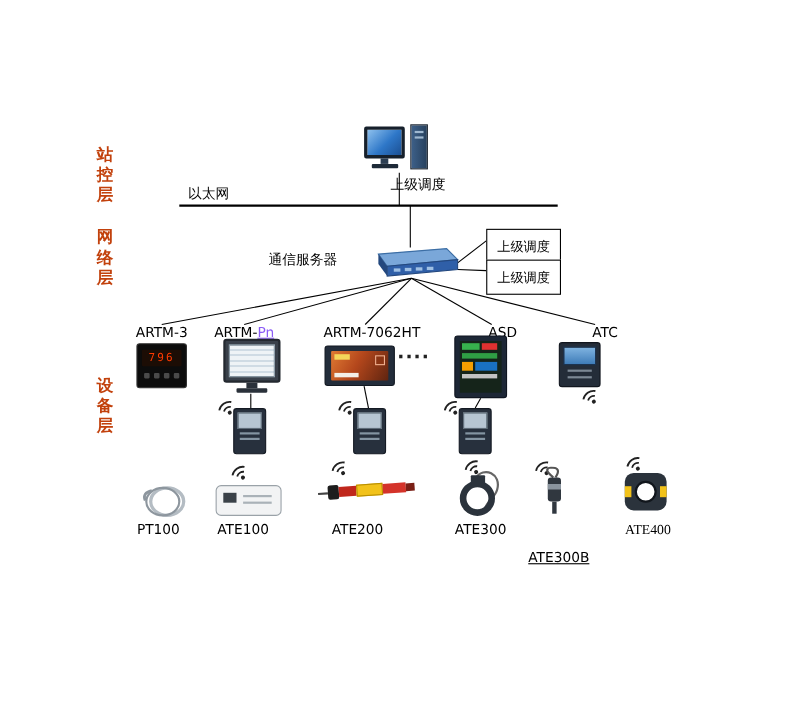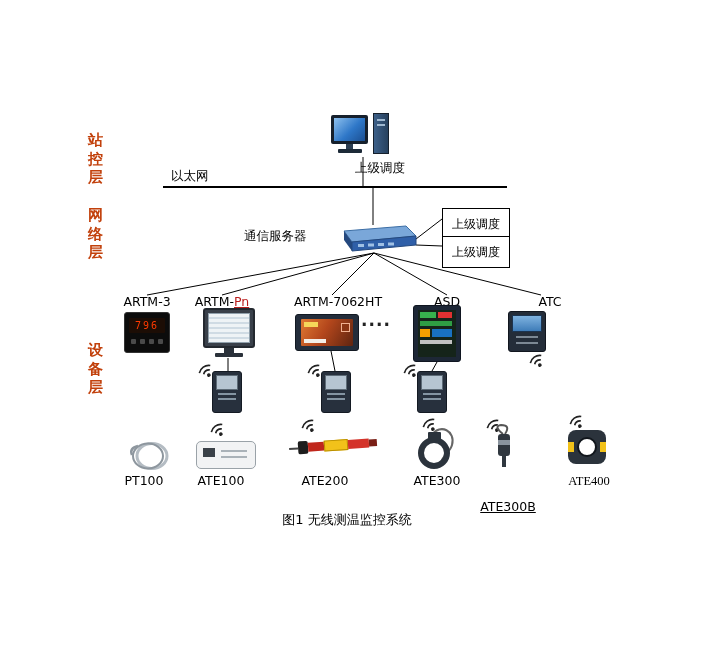--- a/index.html
+++ b/index.html
@@ -37,23 +37,23 @@
 
   .uplink { position:absolute; left:442px; border:1px solid #000; background:#fff; font-size:12px;
             line-height:14px; padding:8px 9px; white-space:nowrap; }
   #uplink-top { top:208px; }
   #uplink-bottom { top:236px; }
 
   
   #lbl-artm8    { left:117px; top:295px; width:60px; }
   #lbl-artmpn   { left:191px; top:295px; width:62px; }
   #lbl-artm7062 { left:294px; top:295px; width:78px; }
-  #lbl-asd      { left:424px; top:295px; width:46px; }
+  #lbl-asd      { left:424px; top:295px; width:46px;text-align:right; }
   #lbl-atc      { left:527px; top:295px; width:46px; }
-  .pn-suffix { color:#b91c1c; text-decoration:underline; }
+  .pn-suffix { color:#8b5cf6; text-decoration:underline; }
 
   
   #artm8-icon { position:absolute; left:124px; top:312px; width:46px; height:41px; background:#0c0c0c;
                 border:1px solid #333; border-radius:3px; padding:5px 4px 3px; }
   .artm8-screen { height:15px; background:#1c0d05; color:#ff3a00; font-family:"DejaVu Sans Mono","Liberation Mono",monospace;
                   font-size:10px; line-height:15px; text-align:center; letter-spacing:2px; border-radius:1px; }
   .artm8-btns { display:flex; justify-content:space-between; margin-top:6px; padding:0 2px; }
   .artm8-btns i { width:5px; height:5px; background:#4a4a4a; border-radius:1px; }
 
   
@@ -363,15 +363,14 @@
     </svg>
   </div>
 
   <div class="lbl" id="lbl-pt100">PT100</div>
   <div class="lbl" id="lbl-ate100">ATE100</div>
   <div class="lbl" id="lbl-ate200">ATE200</div>
   <div class="lbl" id="lbl-ate300">ATE300</div>
   <div class="lbl" id="lbl-ate300b">ATE300B</div>
   <div class="lbl" id="lbl-ate400">ATE400</div>
 
-  <div class="lbl" id="caption">图1 无线测温监控系统</div>
 
 </div>
 
 </body></html>

